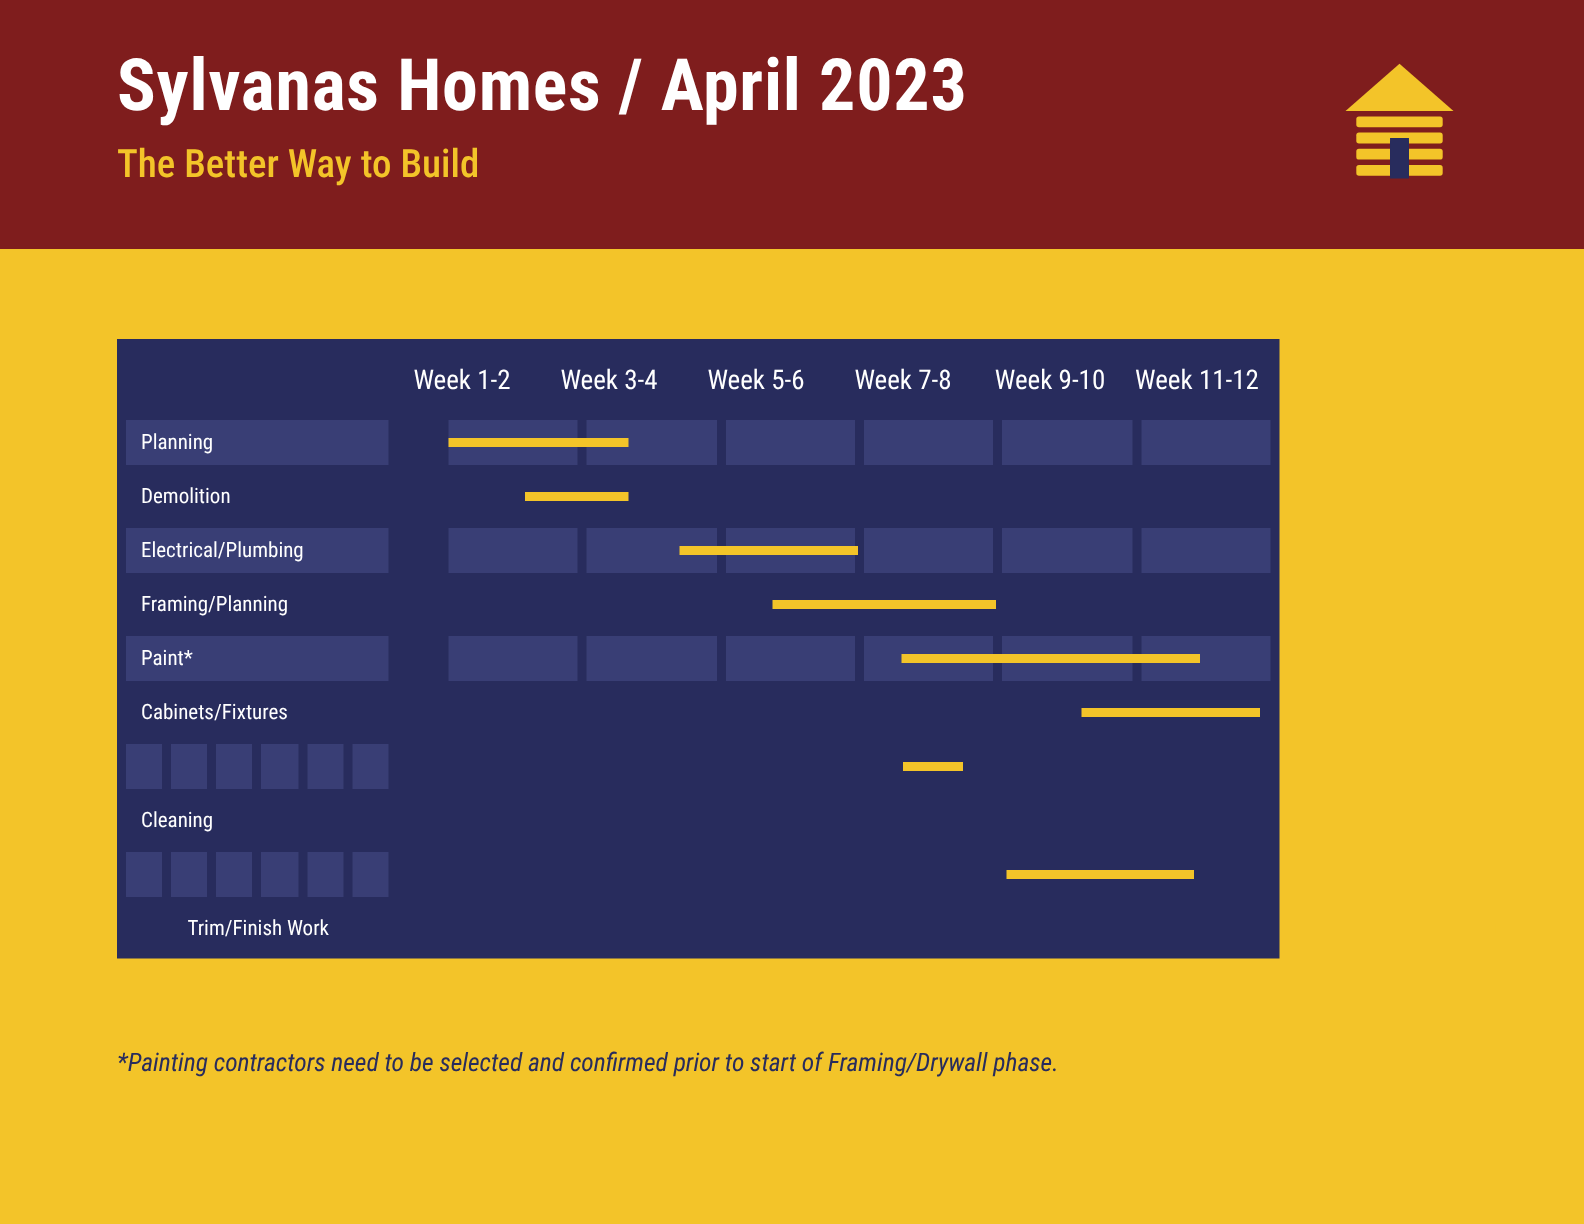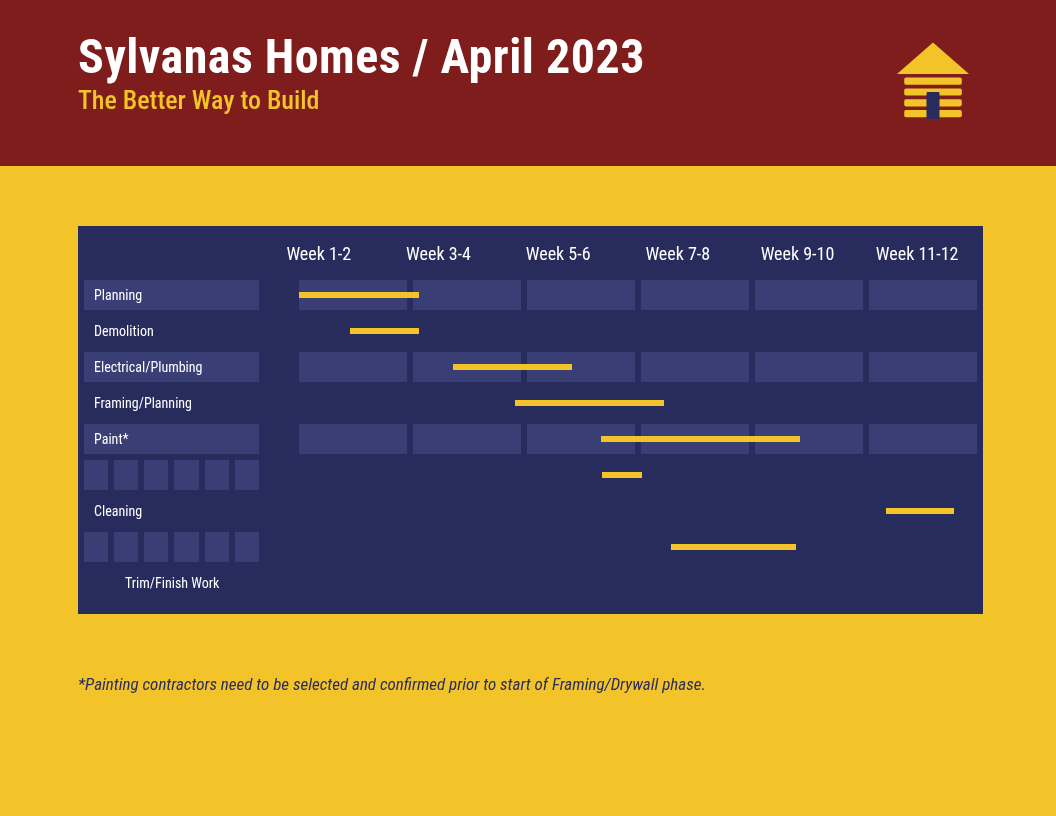--- a/index.html
+++ b/index.html
@@ -26,39 +26,40 @@
   .title {
     color: #FFFFFF;
     font-size: 48px;
     font-weight: 700;
     letter-spacing: 0.5px;
   }
   .subtitle {
     color: #F3C429;
     font-size: 26px;
     font-weight: 500;
+    margin-top: 10px;
   }
   .logo {
     width: 90px;
     height: 90px;
     margin-top: 10px;
   }
   .content {
     padding: 60px 78px 0 78px;
   }
   .section-title {
     color: #282C5D;
     font-size: 30px;
     font-weight: 700;
     margin-bottom: 18px;
   }
   .gantt {
     background: #282C5D;
-    width: 905px;
-    padding-bottom: 16px;
+    width: 775px;
+    padding-bottom: 5px;
   }
   .gantt-header {
     display: grid;
     grid-template-columns: 175px repeat(6, 1fr);
     align-items: center;
     height: 54px;
     padding: 0 6px;
   }
   .gantt-header > div {
     color: #FFFFFF;
@@ -203,20 +204,26 @@
               <div></div>
               <div></div>
               <div></div>
               <div></div>
               <div></div>
               <div></div>
             </div>
             <div class="bar" style="left: 301.85px; width: 199.55px;"></div>
           </div>
         </div>
+        <div class="row">
+          <div class="label-cell row-label">Cabinets/Fixtures</div>
+          <div class="track">
+            <div class="bar" style="left: 421.517px; width: 119.667px;"></div>
+          </div>
+        </div>
         <div class="row odd">
           <div class="track">
             <div class="track-stripes">
               <div></div>
               <div></div>
               <div></div>
               <div></div>
               <div></div>
               <div></div>
             </div>

